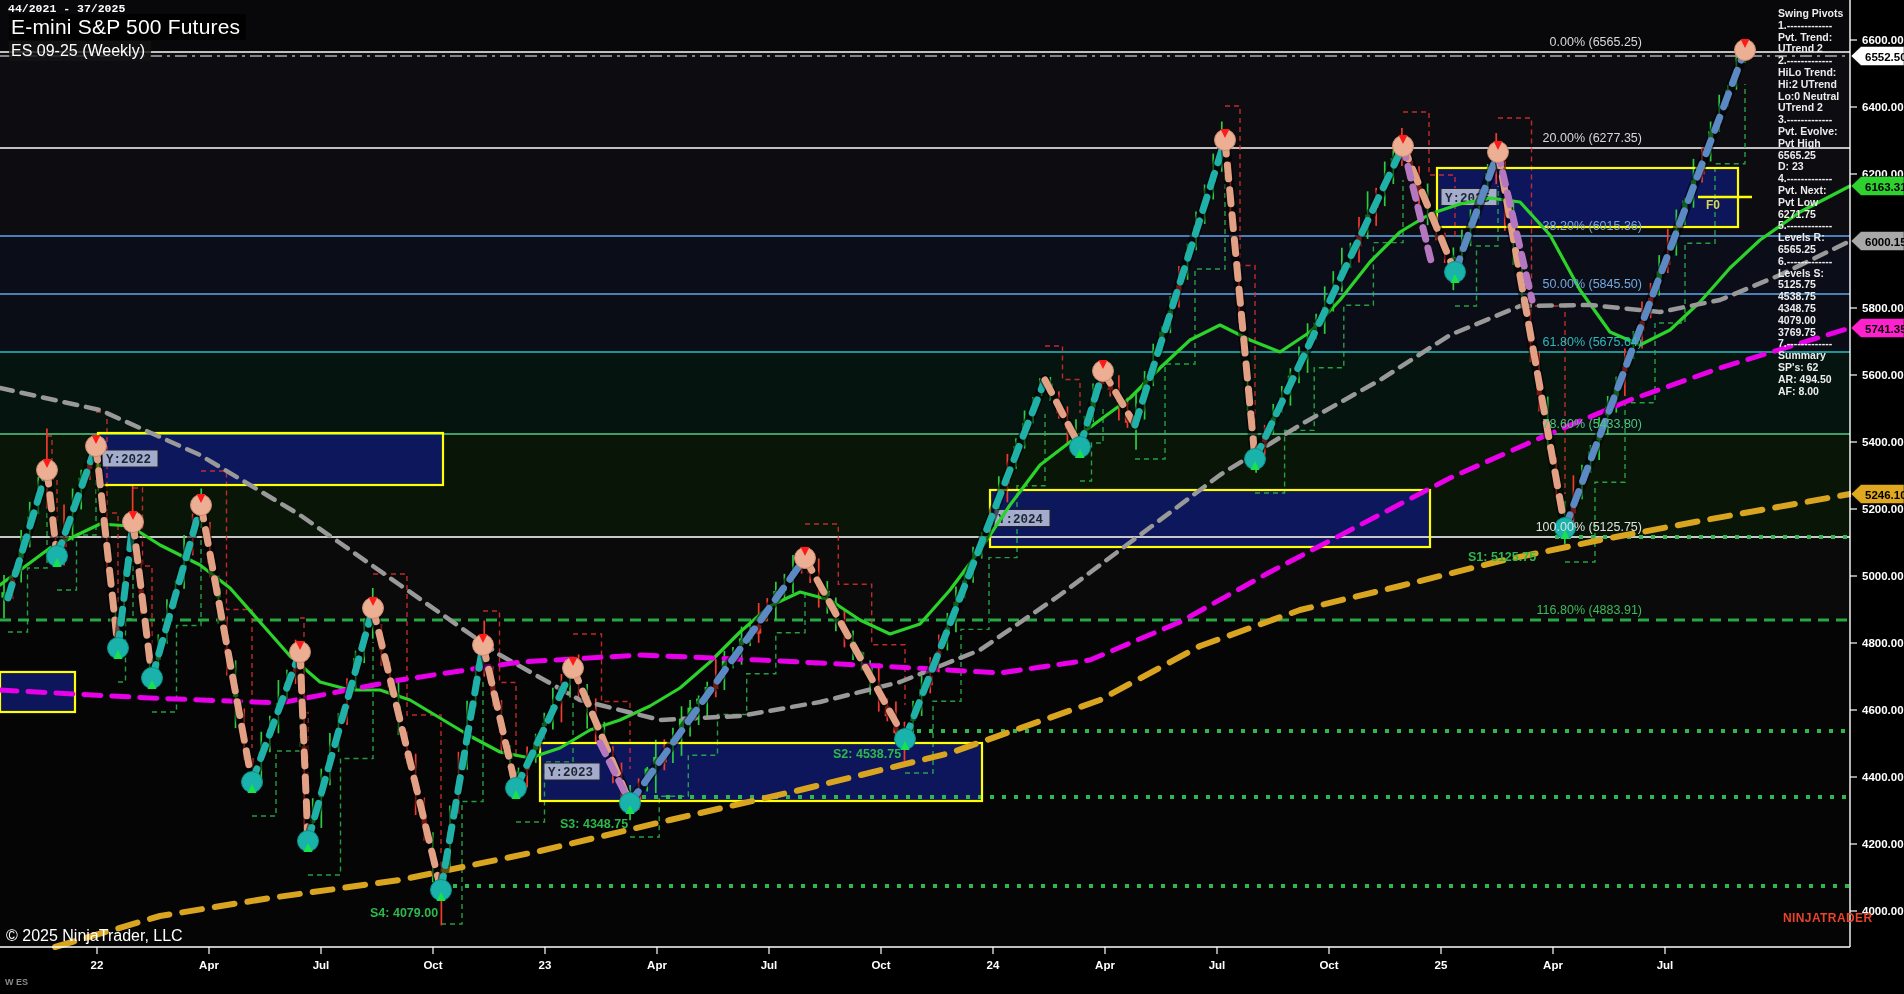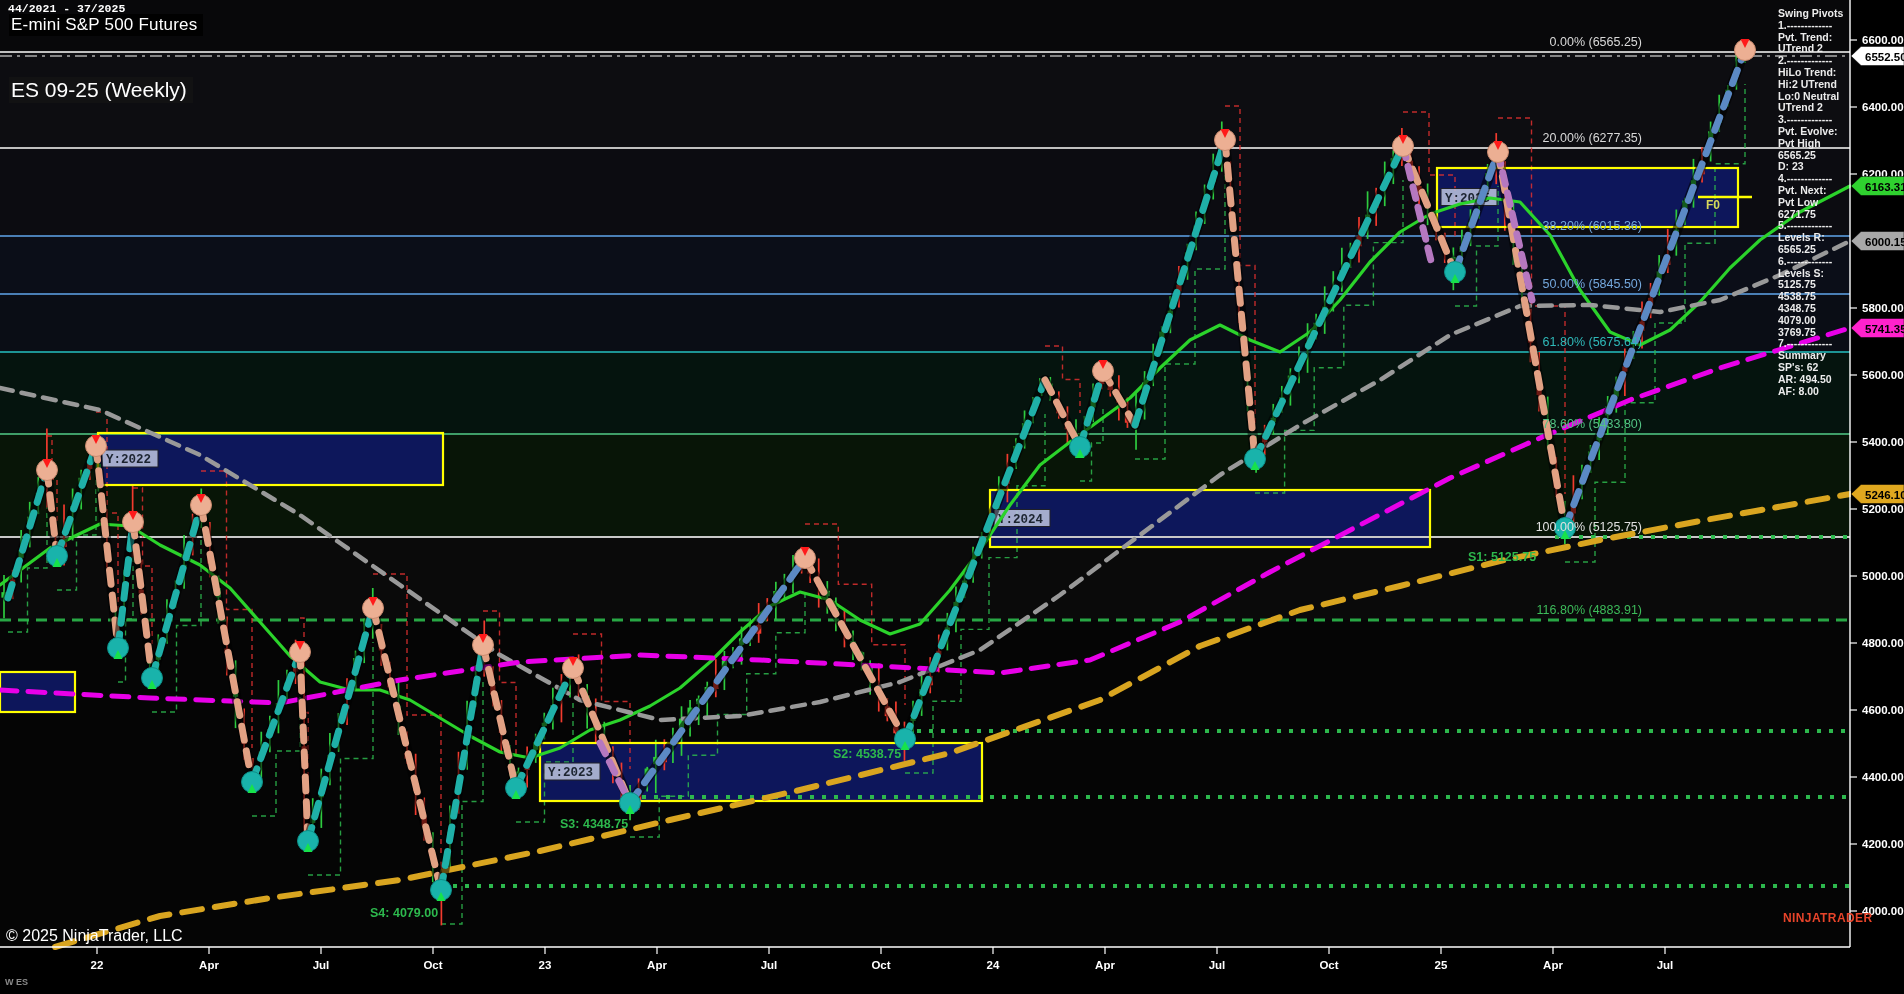--- a/index.html
+++ b/index.html
@@ -1,24 +1,24 @@
 <!DOCTYPE html>
 <html><head>
 <meta charset="utf-8">
 <style>
   html,body{margin:0;padding:0;background:#000;width:1904px;height:994px;overflow:hidden;
     font-family:"Liberation Sans",sans-serif;}
   #stage{position:relative;width:1904px;height:994px;background:#000;}
   #chart-svg{position:absolute;left:0;top:0;}
   #header{position:absolute;left:0;top:0;color:#fff;pointer-events:none;}
   #range-label{position:absolute;left:8px;top:2px;font-size:11.5px;font-weight:bold;white-space:nowrap;font-family:Liberation Mono, monospace;}
-  #chart-title{position:absolute;left:9px;top:14px;font-size:17px;letter-spacing:.2px;white-space:nowrap;
+  #chart-title{position:absolute;left:9px;top:14px;font-size:21px;letter-spacing:.2px;white-space:nowrap;
     background:rgba(0,0,0,.82);padding:1px 6px 1px 2px;}
-  #chart-subtitle{position:absolute;left:9px;top:41px;font-size:21px;white-space:nowrap;
-    background:rgba(20,20,20,.82);padding:1px 6px 1px 2px;margin-top:36px;}
+  #chart-subtitle{position:absolute;left:9px;top:41px;font-size:16px;white-space:nowrap;
+    background:rgba(20,20,20,.82);padding:1px 6px 1px 2px;}
   #pivot-panel{position:absolute;left:1778px;top:8px;width:72px;color:#ececec;
     font-size:10.5px;font-weight:bold;line-height:11.8px;white-space:pre;pointer-events:none;}
   #footer-copyright{position:absolute;left:6px;top:927px;color:#fff;font-size:16px;}
   #footer-series{position:absolute;left:5px;top:977px;color:#8a8a8a;font-size:9px;font-weight:bold;}
   #footer-brand{position:absolute;left:1783px;top:911px;color:#e8442a;font-size:12px;font-weight:bold;letter-spacing:.4px;}
 </style>
 </head>
 <body>
 
 <div id="stage">

